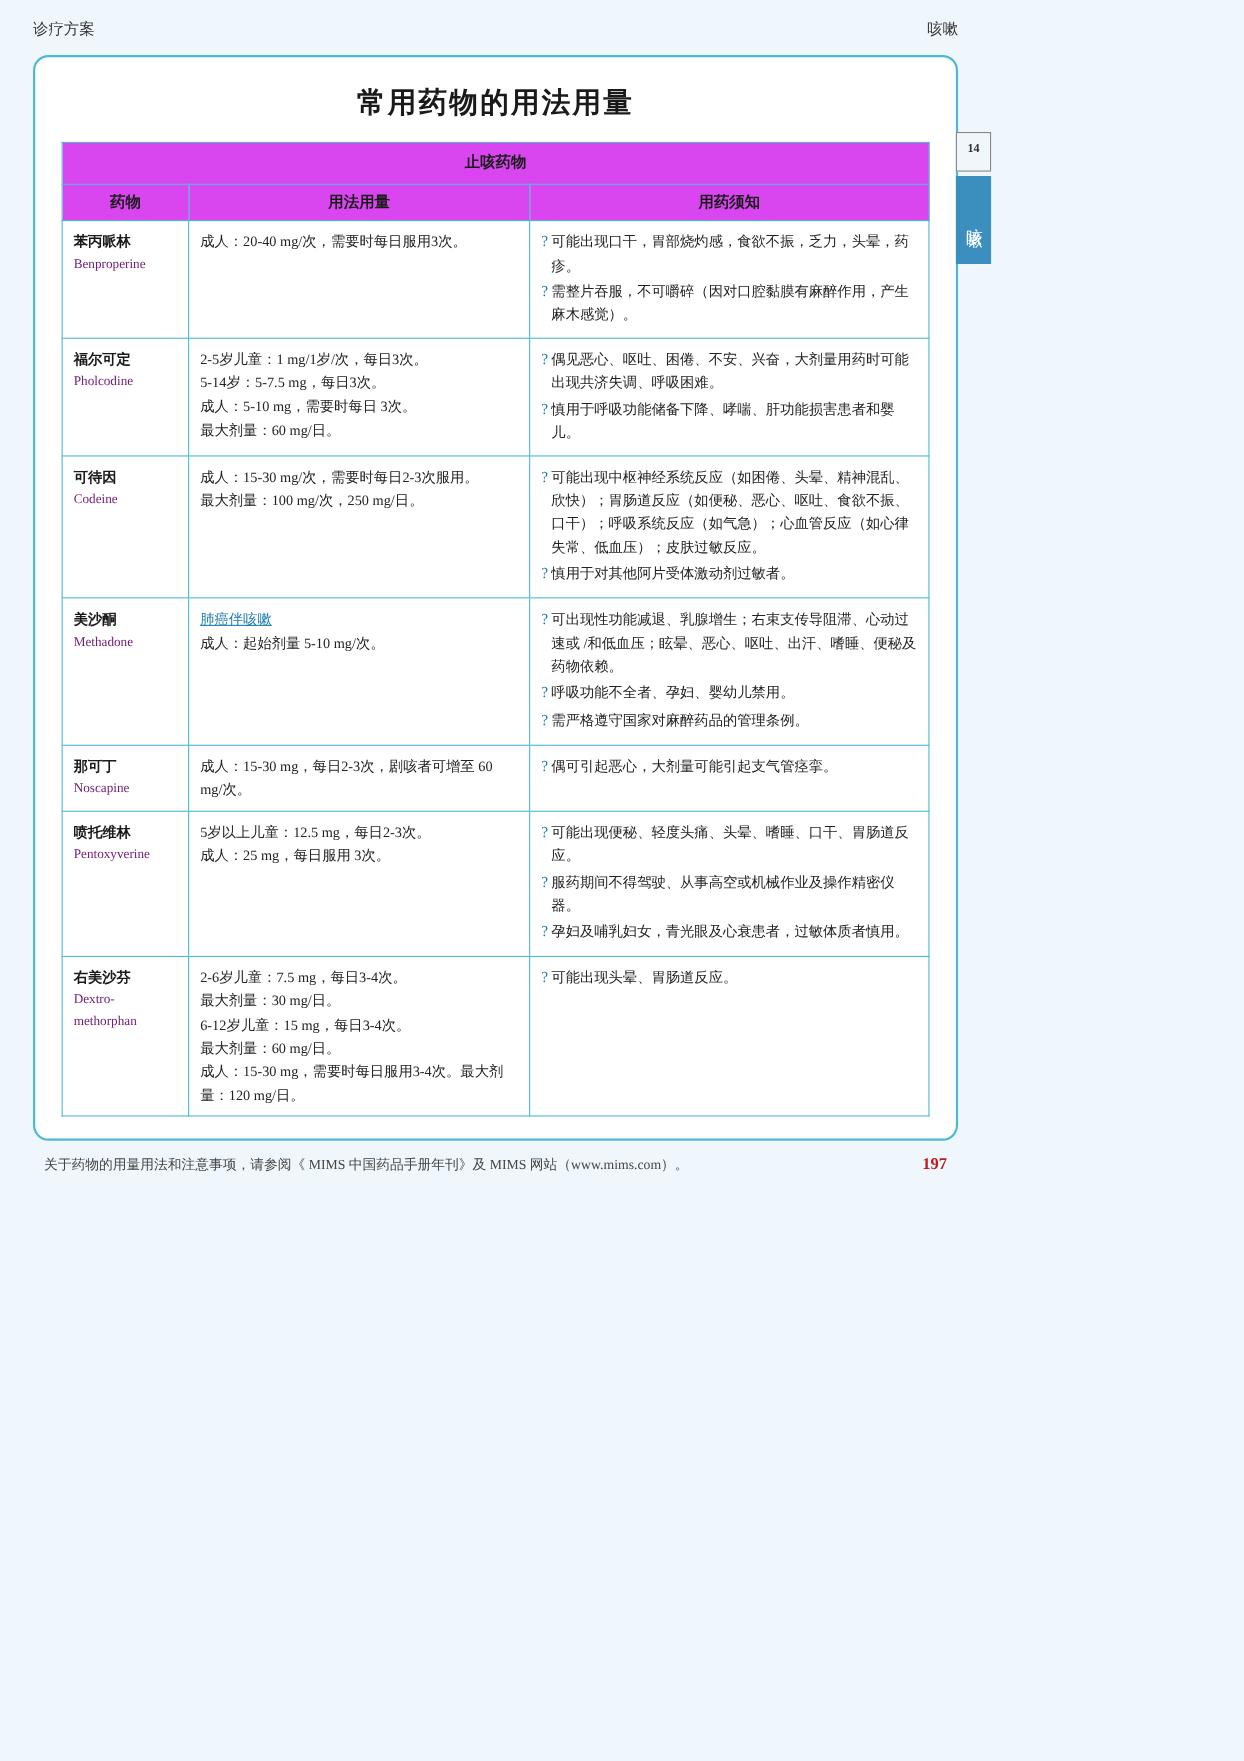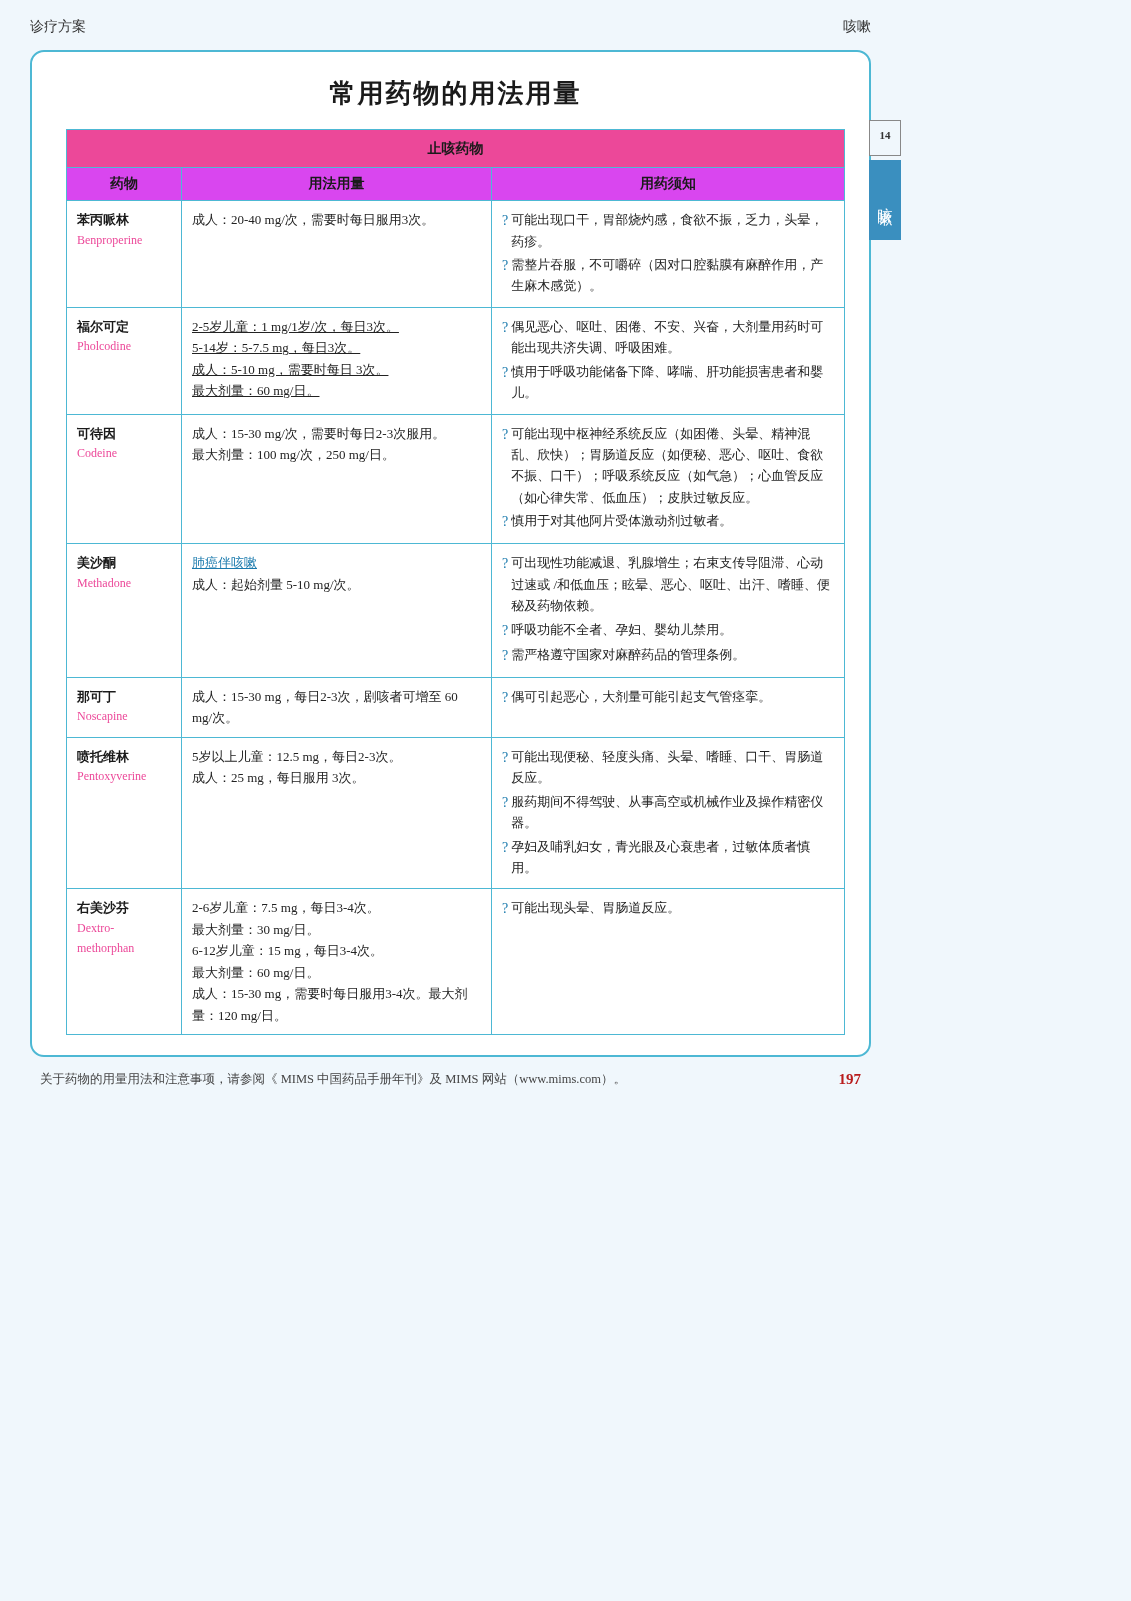--- a/index.html
+++ b/index.html
@@ -30,21 +30,21 @@
       color: #333;
     }
     .header-right {
       font-size: 14px;
       color: #333;
     }
     .main-card {
       background: #fff;
       border: 2px solid #4db8d4;
       border-radius: 14px;
-      padding: 0 0 20px 10px;
+      padding: 0 0 20px 0;
       position: relative;
     }
     .card-title {
       text-align: center;
       font-size: 26px;
       font-weight: bold;
       color: #1a1a1a;
       padding: 24px 0 18px 0;
       letter-spacing: 2px;
     }
@@ -66,39 +66,39 @@
       color: #1a1a1a;
     }
     .drug-table td {
       border: 1.5px solid #4db8d4;
       padding: 8px 10px;
       vertical-align: top;
       font-size: 13px;
       line-height: 1.65;
     }
     .section-header td {
-      background: #ec4899;
+      background: #d946ef;
       text-align: center;
       font-size: 14px;
       font-weight: bold;
       color: #1a1a1a;
       padding: 7px 10px;
     }
     .drug-name-cell {
       width: 115px;
       min-width: 115px;
     }
     .drug-name-cn {
       font-size: 13px;
       font-weight: bold;
       color: #1a1a1a;
     }
     .drug-name-en {
       font-size: 12px;
-      color: #ec4899;
+      color: #701a75;
     }
     .usage-cell {
       width: 310px;
     }
     .notes-cell {
       width: auto;
     }
     .note-item {
       display: flex;
       align-items: flex-start;
@@ -207,21 +207,21 @@
                   <span class="note-bullet">?</span>
                   <span>需整片吞服，不可嚼碎（因对口腔黏膜有麻醉作用，产生麻木感觉）。</span>
                 </div>
               </td>
             </tr>
             <tr>
               <td class="drug-name-cell">
                 <div class="drug-name-cn">福尔可定</div>
                 <div class="drug-name-en" style="white-space: pre-line;">Pholcodine</div>
               </td>
-              <td class="usage-cell" style="white-space: pre-line; text-decoration: underline;">2-5岁儿童：1 mg/1岁/次，每日3次。
+              <td class="usage-cell" style="white-space: pre-line;">2-5岁儿童：1 mg/1岁/次，每日3次。
 5-14岁：5-7.5 mg，每日3次。
 成人：5-10 mg，需要时每日 3次。
 最大剂量：60 mg/日。</td>
               <td class="notes-cell">
                 <div class="note-item">
                   <span class="note-bullet">?</span>
                   <span>偶见恶心、呕吐、困倦、不安、兴奋，大剂量用药时可能出现共济失调、呼吸困难。</span>
                 </div>
                 <div class="note-item">
                   <span class="note-bullet">?</span>

